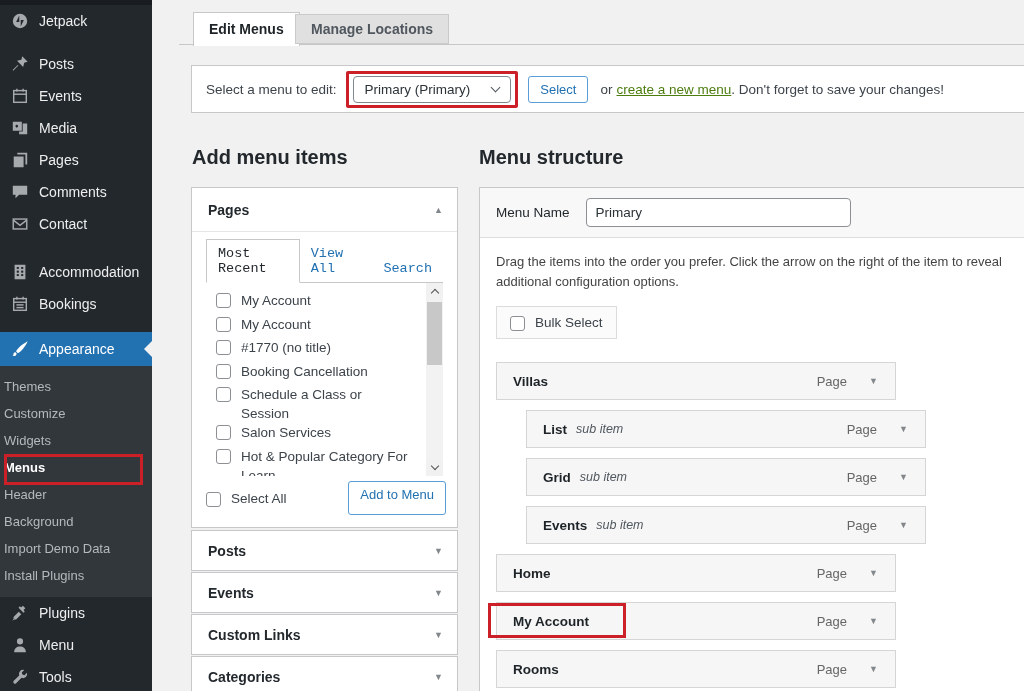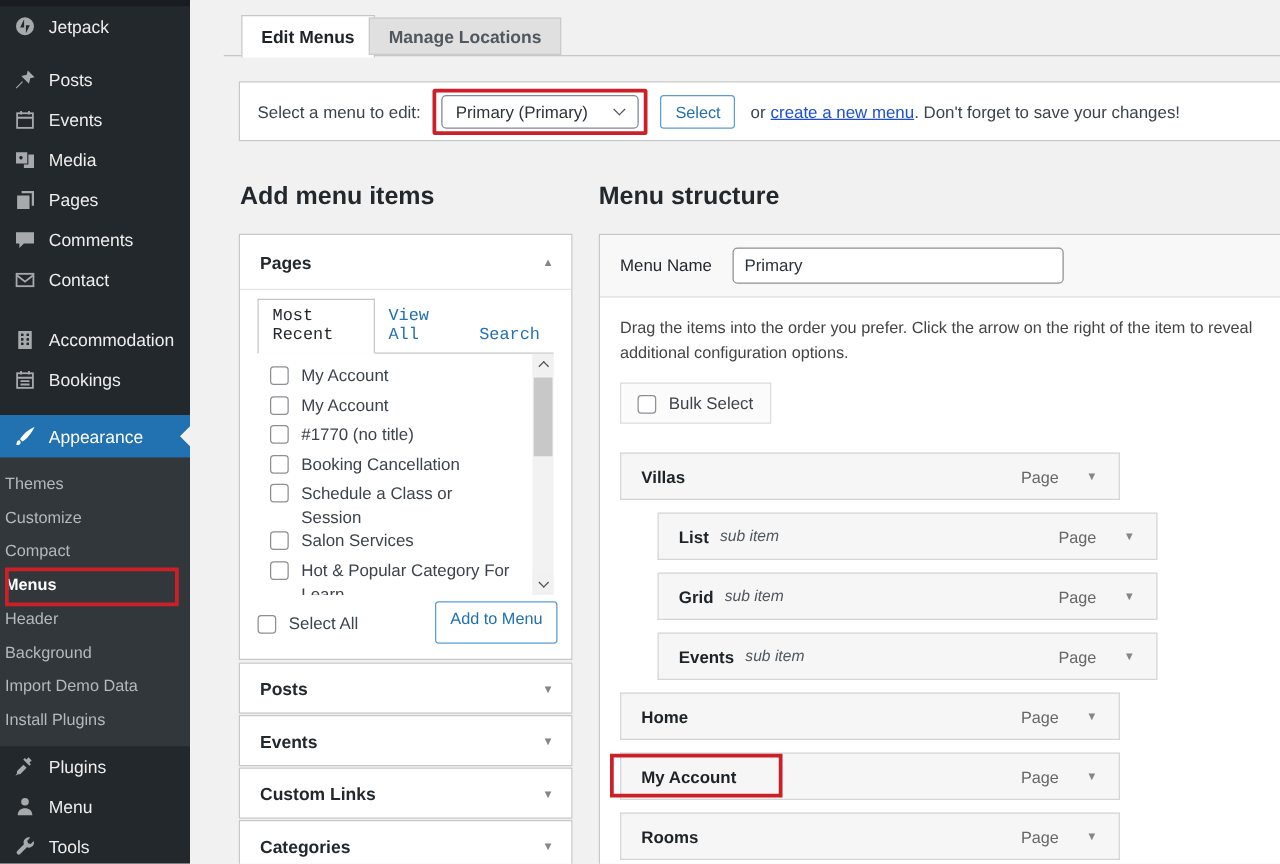--- a/index.html
+++ b/index.html
@@ -40,21 +40,21 @@
     border:1px solid #c6c7c8; display:flex; align-items:center; padding:0 14px; font-size:13.5px; color:#3c434a; }
   .red-wrap { border:3px solid #cb2027; border-radius:2px; padding:2px 4px; margin-left:9px; display:inline-flex; }
   .wp-select { display:inline-flex; align-items:center; height:27px; background:#fff; border:1px solid #7e8993;
     border-radius:4px; padding:0 11px; font-size:13.5px; color:#2c3338; cursor:pointer; }
   .chev { width:7px; height:7px; border-right:1.6px solid #50575e; border-bottom:1.6px solid #50575e;
     transform:rotate(45deg); margin-left:22px; margin-top:-4px; }
   .btn-secondary { display:inline-block; height:27px; line-height:25px; padding:0 11px; background:#fff;
     border:1px solid #5b9dd9; border-radius:3px; color:#2271b1; font-size:13px; cursor:pointer; }
   .sb-select-btn { margin-left:10px; }
   .or-text { margin-left:12px; }
-  a.blue-link { color:#1d4ed8; text-decoration:underline; cursor:pointer; }
+  a.blue-link { color:#4d7c0f; text-decoration:underline; cursor:pointer; }
 
   
   .col-heading { position:absolute; top:146px; font-size:20px; font-weight:bold; color:#23282d; }
   .h-left { left:24px; } .h-right { left:311px; }
 
   
   .pages-panel { position:absolute; left:23px; top:187px; width:267px; height:341px; background:#fff;
     border:1px solid #c6c7c8; }
   .pp-header { height:44px; border-bottom:1px solid #e5e5e5; display:flex; align-items:center;
     padding:0 14px 0 16px; cursor:pointer; }
@@ -211,21 +211,21 @@
             <path d="M18.2 1.8s-5.6 2.8-9 6.2c-2.3 2.3-3.6 4.6-3.6 4.6l2 2s2.3-1.3 4.6-3.6c3.4-3.4 6.2-9 6.2-9zM4.7 13.6c-1.1.1-2 1-2 2.1 0 .6-.4 1.1-1 1.2.8.9 2.1 1.2 3.2.6 1.1-.6 1.6-1.9 1-3-.2-.5-.7-.8-1.2-.9z"></path>
           </svg>
         </span>
       <span>Appearance</span>
       <span class="sb-arrow"></span>
     </div>
 
     <div class="sb-submenu">
       <div class="sb-sub">Themes</div>
       <div class="sb-sub">Customize</div>
-      <div class="sb-sub">Compact</div>
+      <div class="sb-sub">Widgets</div>
       <div class="sb-sub active">Menus</div>
       <div class="sb-sub">Header</div>
       <div class="sb-sub">Background</div>
       <div class="sb-sub">Import Demo Data</div>
       <div class="sb-sub">Install Plugins</div>
     </div>
 
     <div class="sb-item">
       <span class="sb-ico">
           <svg viewBox="0 0 20 20" fill="currentColor">

